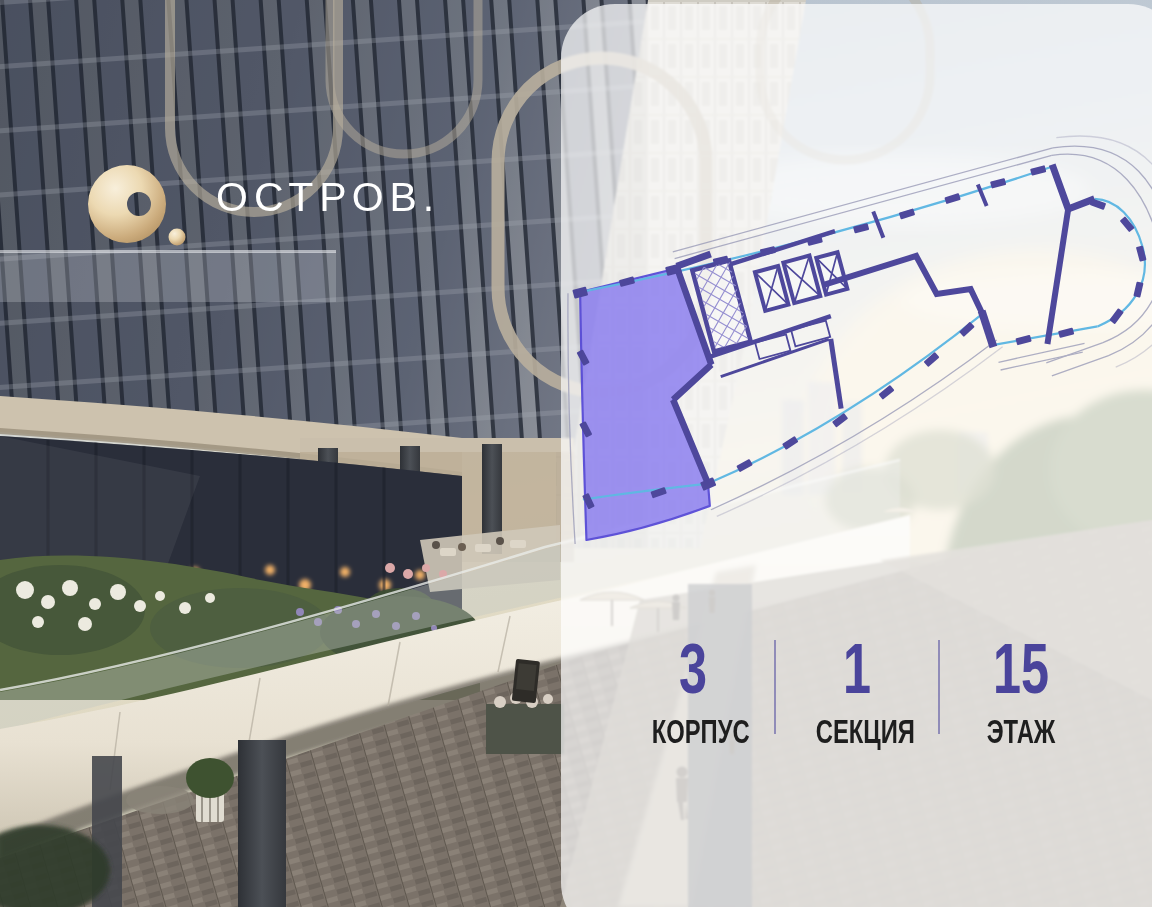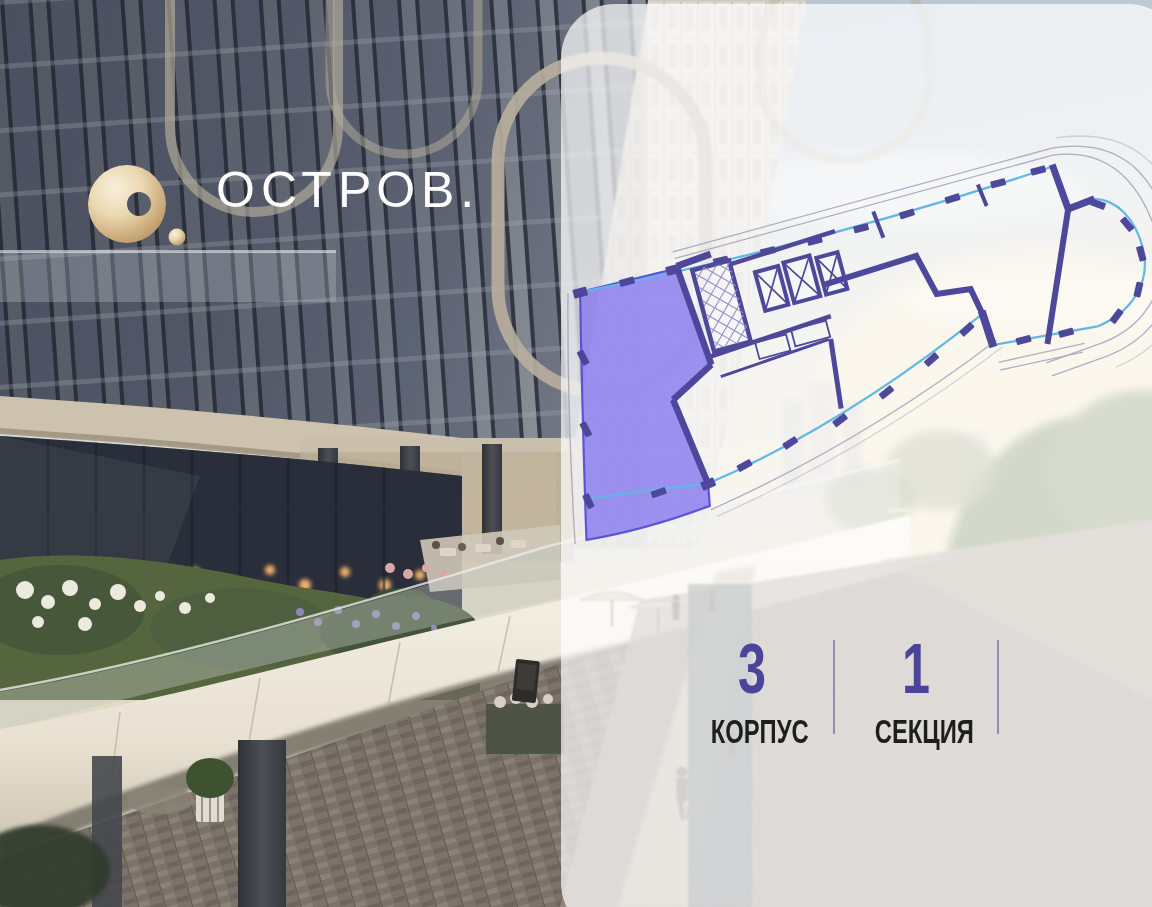--- a/index.html
+++ b/index.html
@@ -8,22 +8,22 @@
   .stage *{box-sizing:border-box;}
   .bg{position:absolute;inset:0;}
   
   .panel{position:absolute;left:561px;top:4px;right:-30px;bottom:-30px;
          border-radius:54px;background:rgba(255,255,255,0.70);
          backdrop-filter:blur(1.3px);}
   .plan-svg{position:absolute;left:0;top:0;pointer-events:none;}
   .plan-svg .unit{pointer-events:auto;cursor:pointer;}
   
   .logo{position:absolute;left:88px;top:163px;display:flex;align-items:flex-start;cursor:pointer;}
-  .logo-text{display:inline-block;margin-left:28px;
-             font-size:50px;font-weight:400;letter-spacing:6px;color:#ffffff;line-height:1.1;}
+  .logo-text{display:inline-block;margin-left:28px;margin-top:12px;
+             font-size:41px;font-weight:400;letter-spacing:6px;color:#ffffff;line-height:1.1;}
   
   .info-row{position:absolute;left:561px;width:591px;top:634px;
             display:flex;justify-content:center;align-items:flex-start;}
   .info-col{width:118px;text-align:center;}
   .info-value{font-size:70px;font-weight:700;line-height:1.0;color:#4a449b;
               transform:scaleX(0.72);transform-origin:center;}
   .info-label{margin-top:8px;font-size:34px;font-weight:700;color:#1e1e1e;
               letter-spacing:0px;transform:scaleX(0.70);transform-origin:center;white-space:nowrap;}
   .info-divider{width:2px;height:94px;background:#514b9e;opacity:.55;margin:6px 22px 0 22px;}
 </style>
@@ -471,15 +471,19 @@
     <div class="info-col">
       <div class="info-value">3</div>
       <div class="info-label">КОРПУС</div>
     </div>
     <div class="info-divider"></div>
     <div class="info-col">
       <div class="info-value">1</div>
       <div class="info-label">СЕКЦИЯ</div>
     </div>
     <div class="info-divider"></div>
+    <div class="info-col">
+      <div class="info-value">15</div>
+      <div class="info-label">ЭТАЖ</div>
+    </div>
   </div>
 
 </div>
 
 </body></html>

